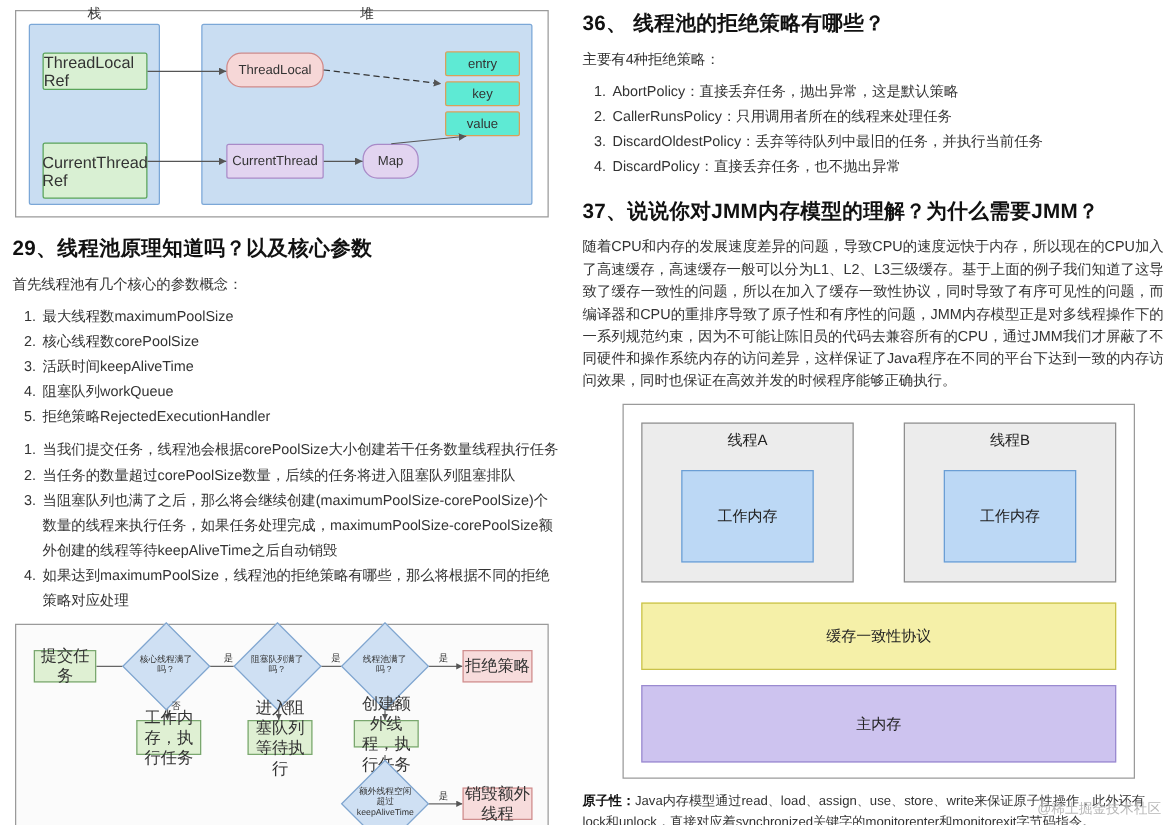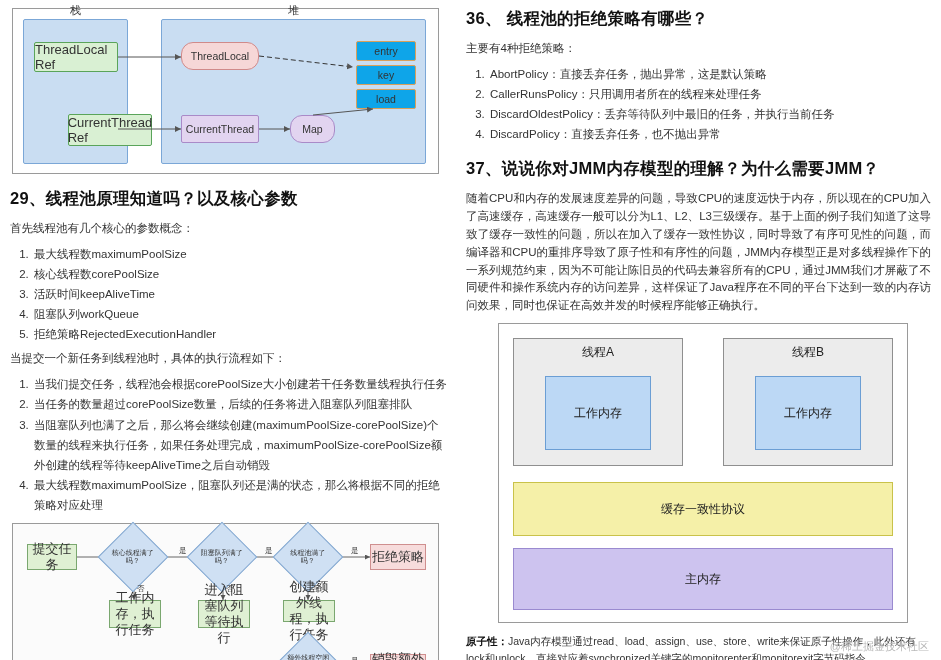--- a/index.html
+++ b/index.html
@@ -69,21 +69,21 @@
     font-size:10.5px;color:#333;border-radius:2px;
   }
   .nodep{
     position:absolute;box-sizing:border-box;
     border:1px solid #a98ac8;background:#e2d4f0;
     display:flex;align-items:center;justify-content:center;
     font-size:10.5px;color:#333;border-radius:2px;
   }
   .nodeo{
     position:absolute;box-sizing:border-box;
-    border:1px solid #d9a05a;background:#0ea5e9;
+    border:1px solid #d9a05a;background:#5eead4;
     display:flex;align-items:center;justify-content:center;
     font-size:10.5px;color:#333;border-radius:2px;
   }
   .svg-layer{position:absolute;left:0;top:0;pointer-events:none;}
 
   
   #fig-flow{width:427px;height:175px;margin:8px 0 0 2px;background:#fbfbfb;}
   .fl-rect{
     position:absolute;box-sizing:border-box;
     border:1px solid #7aa76f;background:#dff0d3;
@@ -149,29 +149,29 @@
   <div class="col col-left">
 
     <div class="fig" id="fig-threadlocal">
       <div class="box-stack" style="left:10px;top:10px;width:105px;height:145px;"></div>
       <div class="box-label" style="left:10px;top:-6px;width:105px;">栈</div>
 
       <div class="box-stack" style="left:148px;top:10px;width:265px;height:145px;"></div>
       <div class="box-label" style="left:148px;top:-6px;width:265px;">堆</div>
 
       <div class="nodeb" style="left:21px;top:33px;width:84px;height:30px;">ThreadLocal Ref</div>
-      <div class="nodeb" style="left:21px;top:105px;width:84px;height:32px;margin-left:34px;">CurrentThread Ref</div>
+      <div class="nodeb" style="left:21px;top:105px;width:84px;height:45px;">CurrentThread Ref</div>
 
       <div class="noder" style="left:168px;top:33px;width:78px;height:28px;border-radius:12px;">ThreadLocal</div>
       <div class="nodep" style="left:168px;top:106px;width:78px;height:28px;">CurrentThread</div>
       <div class="nodep" style="left:277px;top:106px;width:45px;height:28px;border-radius:12px;">Map</div>
 
       <div class="nodeo" style="left:343px;top:32px;width:60px;height:20px;">entry</div>
       <div class="nodeo" style="left:343px;top:56px;width:60px;height:20px;">key</div>
-      <div class="nodeo" style="left:343px;top:80px;width:60px;height:20px;">load</div>
+      <div class="nodeo" style="left:343px;top:80px;width:60px;height:20px;">value</div>
 
       <svg class="svg-layer" width="427" height="166">
         <defs>
           <marker id="ar" markerWidth="7" markerHeight="7" refX="6" refY="3" orient="auto">
             <path d="M0,0 L6,3 L0,6 z" fill="#555"></path>
           </marker>
         </defs>
         <path d="M105,48 L168,48" stroke="#555" fill="none" marker-end="url(#ar)"></path>
         <path d="M105,120 L168,120" stroke="#555" fill="none" marker-end="url(#ar)"></path>
         <path d="M246,120 L277,120" stroke="#555" fill="none" marker-end="url(#ar)"></path>
@@ -182,26 +182,25 @@
 
     <h2 class="section">29、线程池原理知道吗？以及核心参数</h2>
     <div class="para">首先线程池有几个核心的参数概念：</div>
     <ol class="numlist">
       <li>最大线程数maximumPoolSize</li>
       <li>核心线程数corePoolSize</li>
       <li>活跃时间keepAliveTime</li>
       <li>阻塞队列workQueue</li>
       <li>拒绝策略RejectedExecutionHandler</li>
     </ol>
-    <div class="para">当提交一个新任务到线程池时，具体的执行流程如下：</div>
     <ol class="numlist">
       <li>当我们提交任务，线程池会根据corePoolSize大小创建若干任务数量线程执行任务</li>
       <li>当任务的数量超过corePoolSize数量，后续的任务将进入阻塞队列阻塞排队</li>
       <li>当阻塞队列也满了之后，那么将会继续创建(maximumPoolSize-corePoolSize)个数量的线程来执行任务，如果任务处理完成，maximumPoolSize-corePoolSize额外创建的线程等待keepAliveTime之后自动销毁</li>
-      <li>最大线程数maximumPoolSize，阻塞队列还是满的状态，那么将根据不同的拒绝策略对应处理</li>
+      <li>如果达到maximumPoolSize，线程池的拒绝策略有哪些，那么将根据不同的拒绝策略对应处理</li>
     </ol>
 
     <div class="fig" id="fig-flow">
       <svg class="svg-layer" width="427" height="175">
         <defs>
           <marker id="ar2" markerWidth="6" markerHeight="6" refX="5" refY="2.5" orient="auto">
             <path d="M0,0 L5,2.5 L0,5 z" fill="#555"></path>
           </marker>
         </defs>
         <path d="M64,33 L95,33" stroke="#666" fill="none" marker-end="url(#ar2)"></path>

